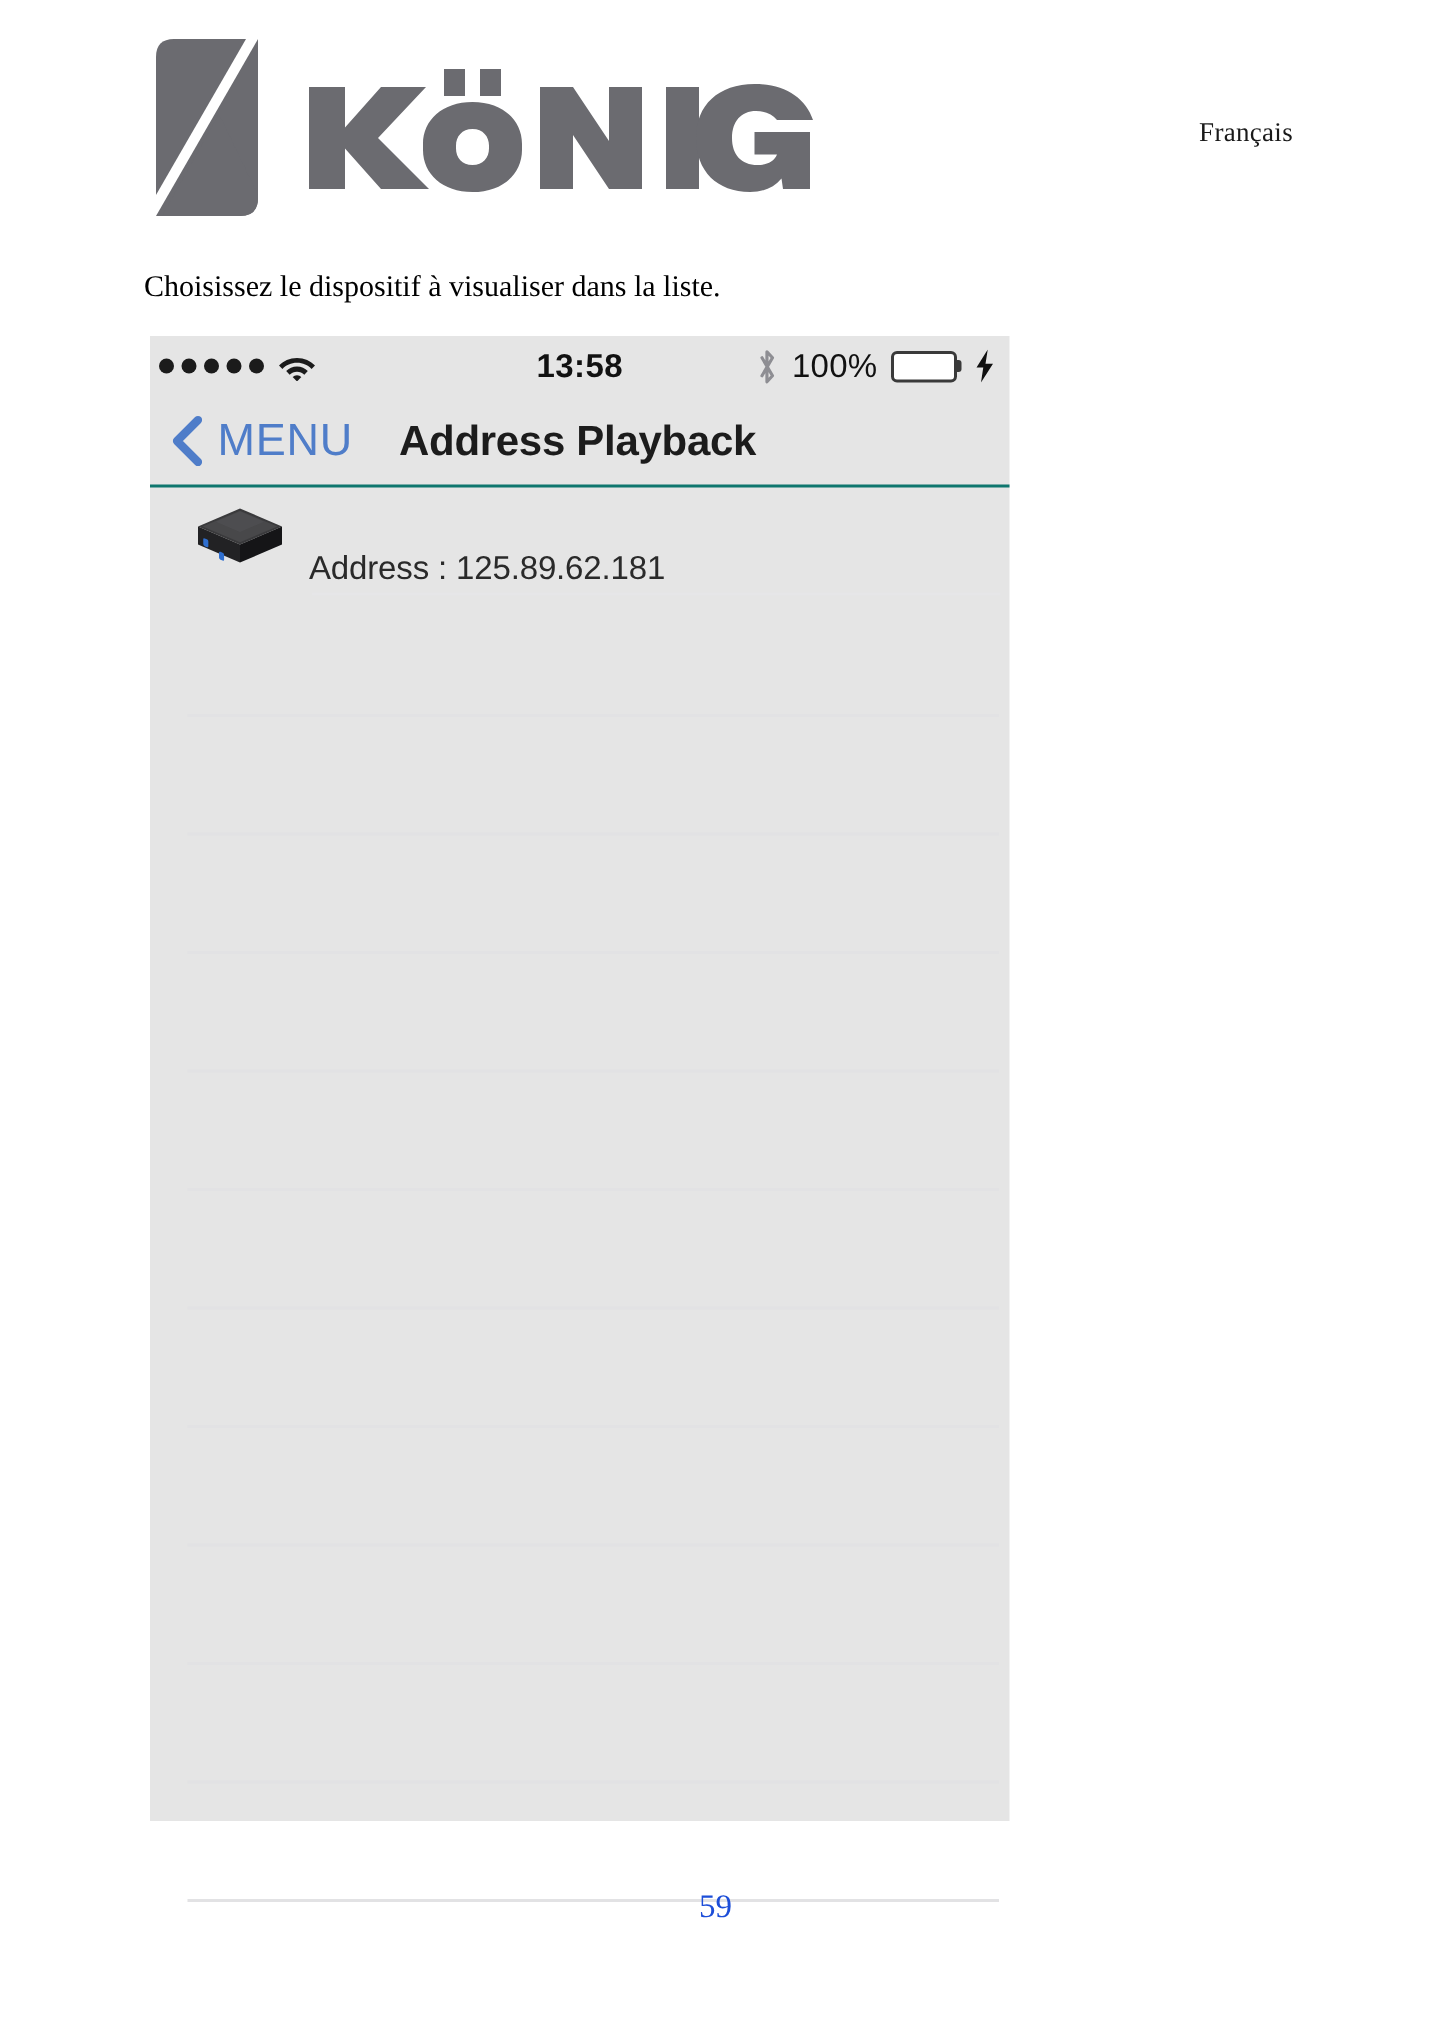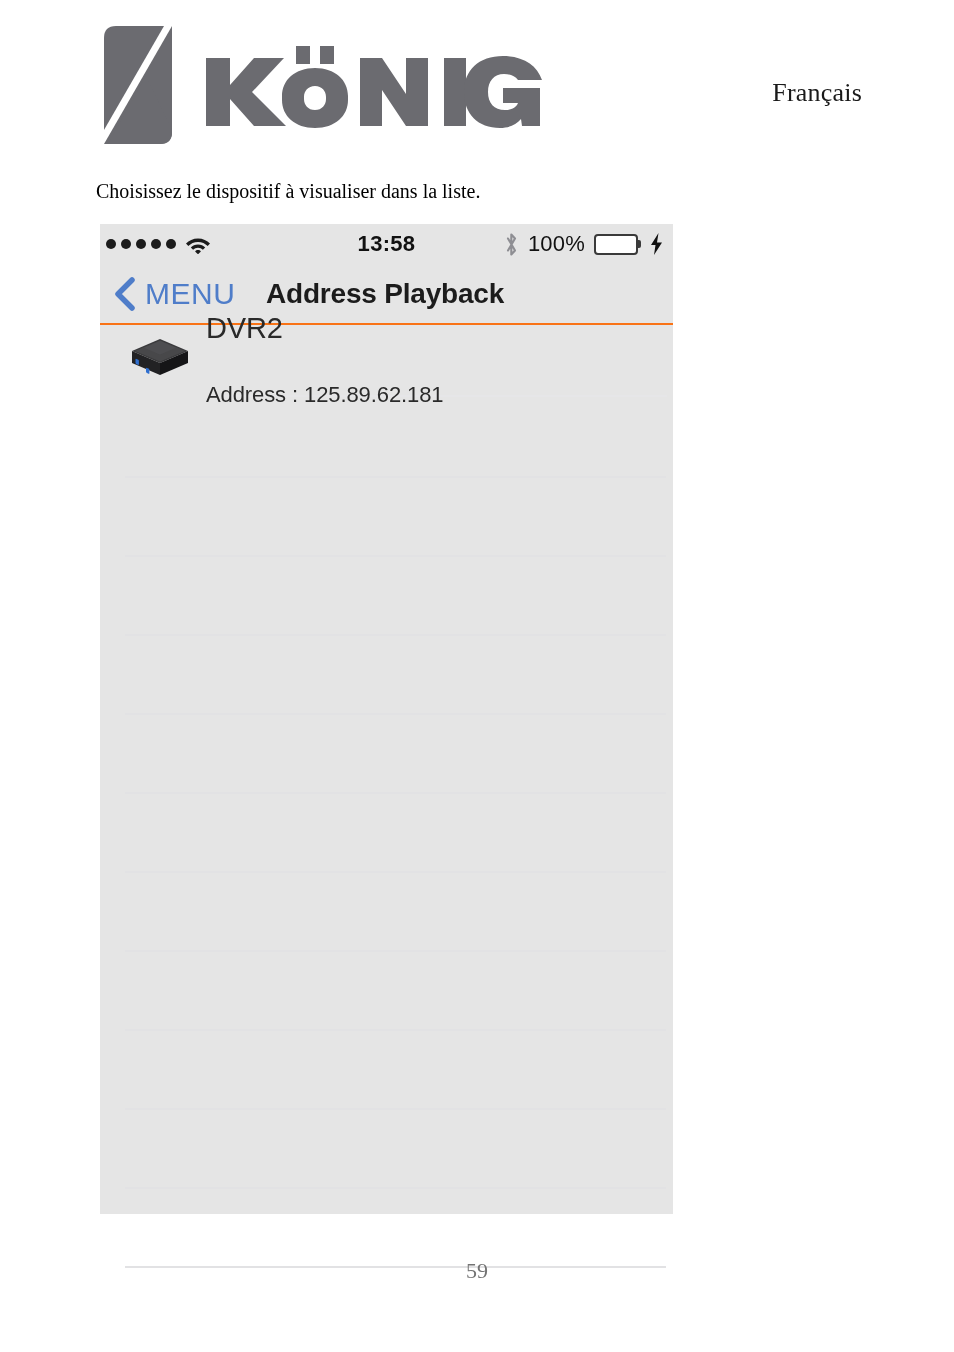--- a/index.html
+++ b/index.html
@@ -45,21 +45,21 @@
     display: flex;
     align-items: center;
   }
   .logo-word svg { display: block; }
 
   .lang-label {
     position: absolute;
     right: 0;
     top: 56px;
     font-family: "Liberation Serif", serif;
-    font-size: 26px;
+    font-size: 18px;
     color: #1a1a1a;
     letter-spacing: 0.2px;
     white-space: nowrap;
   }
 
   
   .instruction {
     position: absolute;
     left: 96px;
     top: 172px;
@@ -166,21 +166,21 @@
     background: #3a3a3a;
     border-radius: 0 2px 2px 0;
   }
   .bolt-ico { display: block; margin-left: 3px; }
 
   
   .nav-bar {
     position: relative;
     height: 61px;
     width: 100%;
-    border-bottom: 2px solid #f97316;
+    border-bottom: 2px solid #0f766e;
     box-sizing: border-box;
   }
   .nav-back {
     position: absolute;
     left: 14px;
     top: 0;
     height: 59px;
     display: flex;
     align-items: center;
     gap: 9px;
@@ -271,21 +271,21 @@
 
   
   .page-number {
     position: absolute;
     left: 0;
     right: 0;
     top: 1258px;
     text-align: center;
     font-family: "Liberation Serif", serif;
     font-size: 22px;
-    color: #737373;
+    color: #1d4ed8;
   }
 </style>
 </head>
 <body>
 
 <div class="page-header">
 
   <div class="logo-block">
     <div class="logo-mark">
       <svg width="84" height="122" viewBox="0 0 84 122" aria-hidden="true">
@@ -385,21 +385,20 @@
 
           <path d="M62 16 L34 28 L34 40 L62 28 Z" fill="#151517"></path>
 
           <rect x="9.5" y="19.5" width="3.4" height="5.2" rx="1" fill="#2f6fd0" transform="skewY(23)"></rect>
           <rect x="20" y="24" width="3.4" height="5.2" rx="1" fill="#2f6fd0" transform="skewY(23)"></rect>
 
           <path d="M34 6 L50 12.8 L34 19.6 L18 12.8 Z" fill="#525255" opacity="0.55"></path>
         </svg>
       </span>
       <span class="device-texts">
-        <span class="device-name">DVR2</span>
         <span class="device-addr">Address : 125.89.62.181</span>
       </span>
     </div>
     <div class="row-sep indented"></div>
 
     <div class="empty-row first-gap"></div>
     <div class="row-sep full"></div>
 
     <div class="empty-row"></div>
     <div class="row-sep full"></div>

